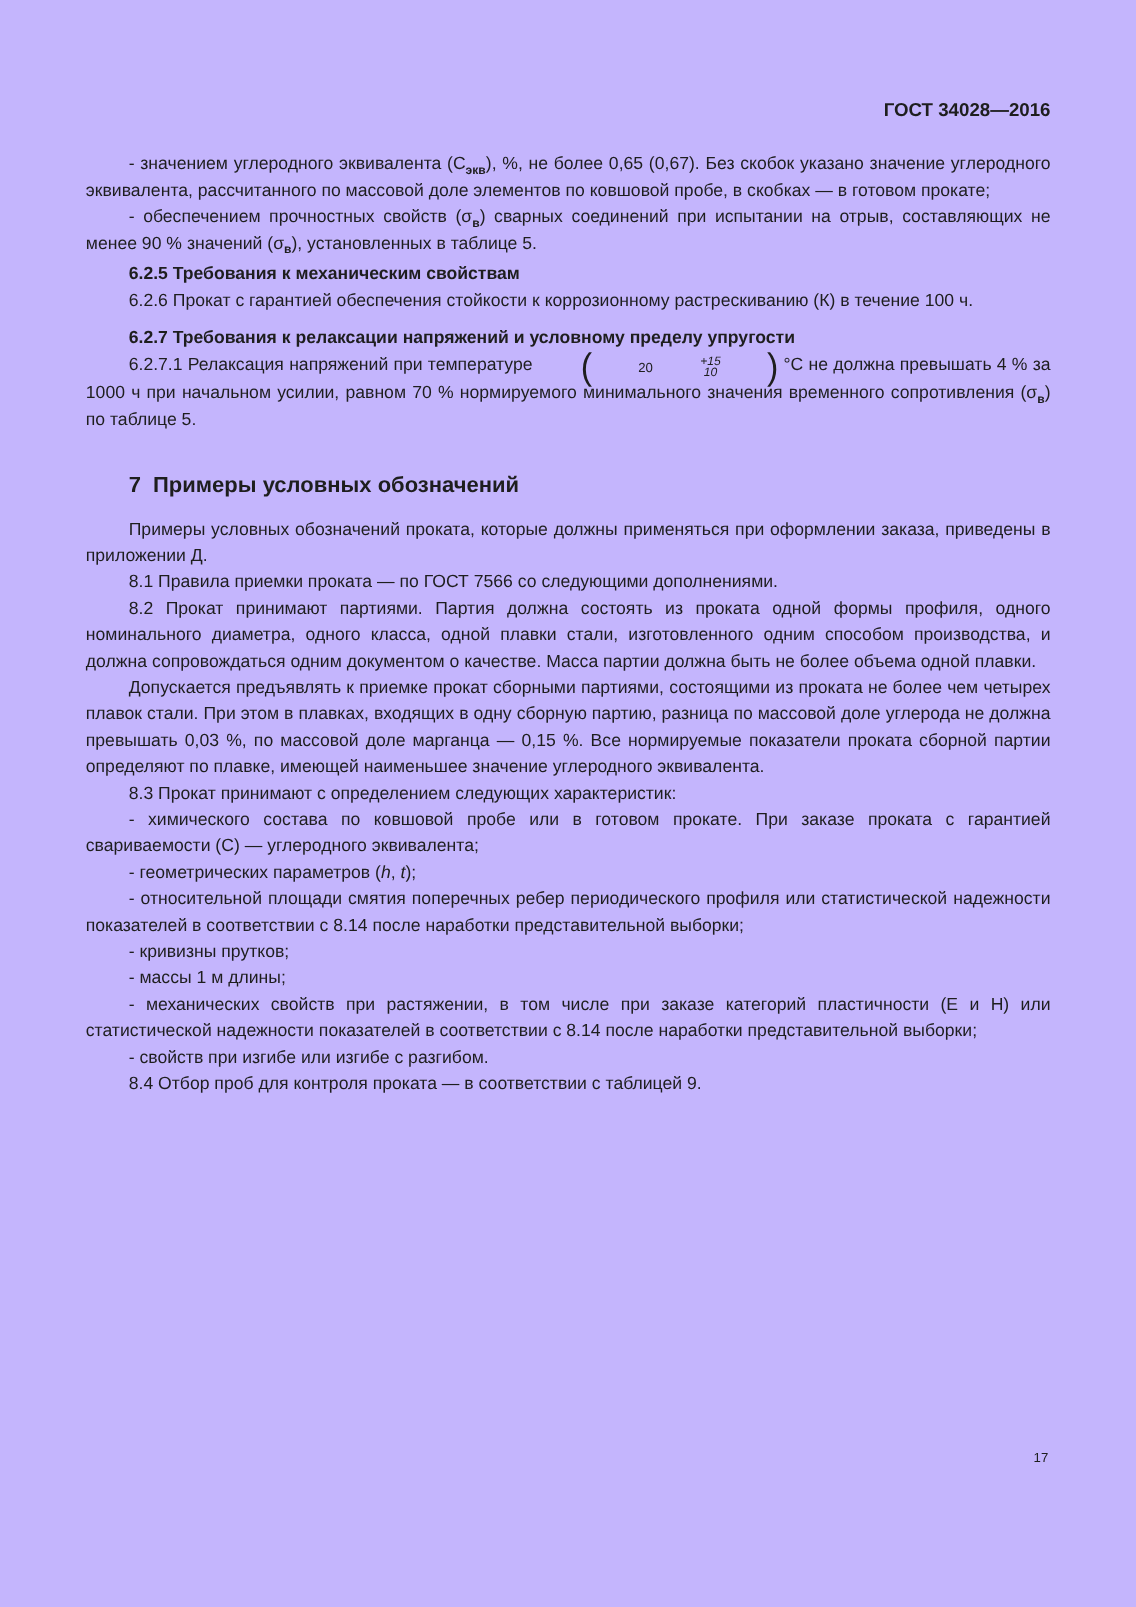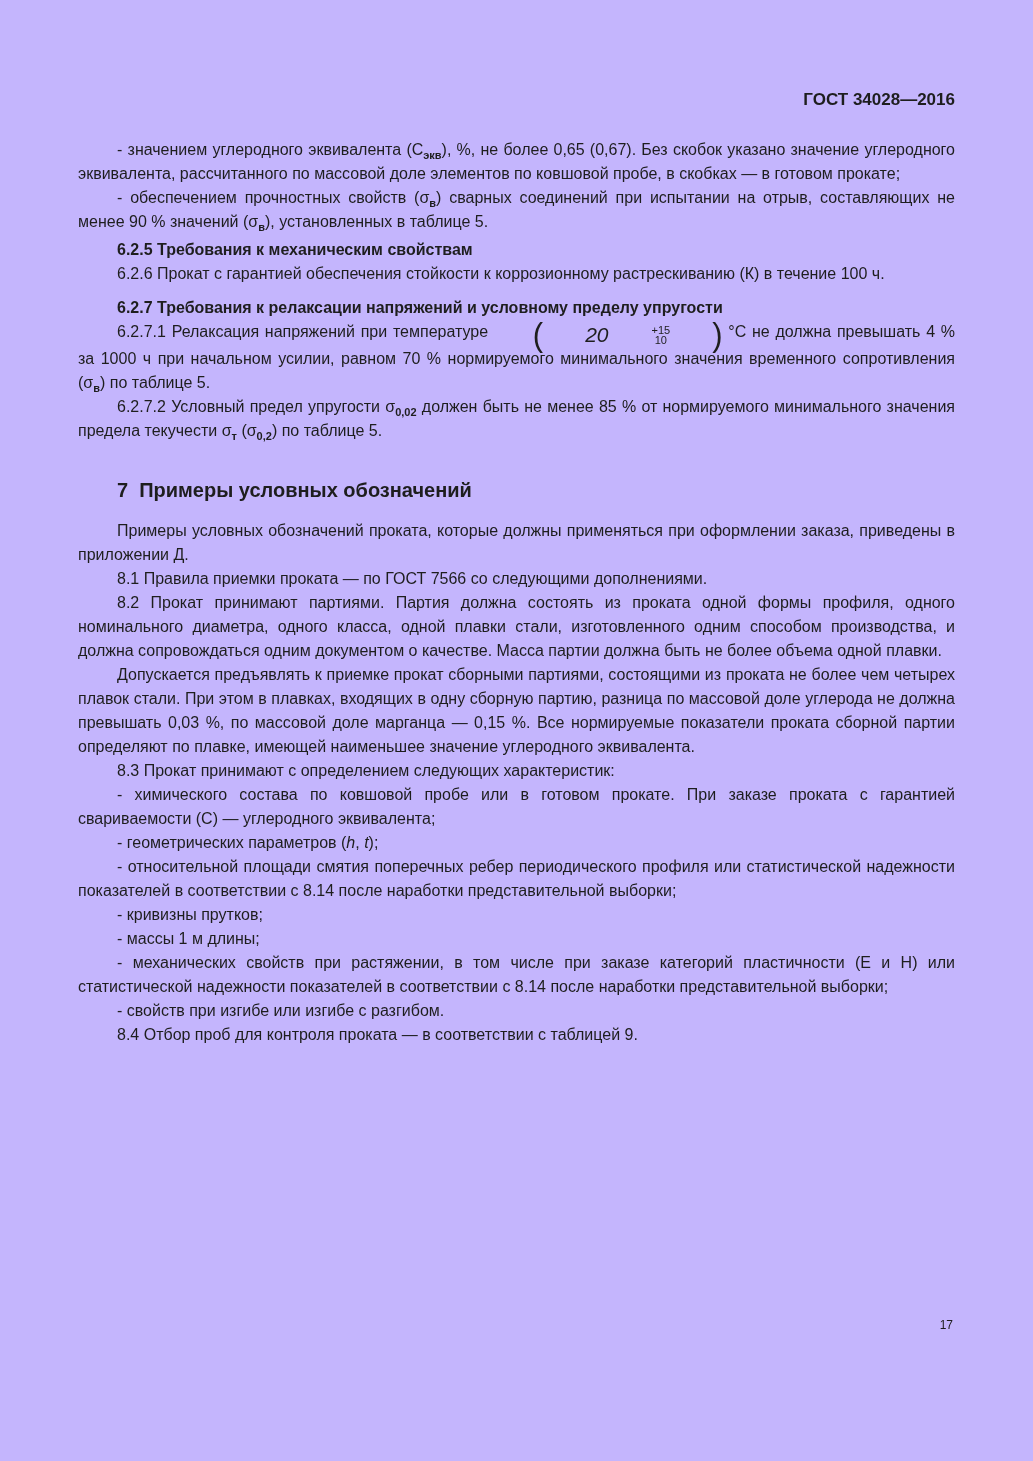--- a/index.html
+++ b/index.html
@@ -57,28 +57,29 @@
     height: 24px;
     vertical-align: -8px;
     white-space: nowrap;
   }
   .f-paren {
     font-size: 31px;
     line-height: 1;
     font-weight: 400;
     transform: scaleY(1.08);
   }
-  .f-base { font-size: 21px; margin: 0 3px 0 3px; font-style: italic; }
+  .f-base { font-size: 12px; margin: 0 3px 0 3px; }
   .f-stack {
     display: inline-flex;
     flex-direction: column;
     align-items: center;
     font-size: 11px;
     line-height: 10px;
     margin: 0 3px 0 1px;
+    font-style: italic;
   }
   .page-number {
     position: absolute;
     top: 1318px;
     right: 80px;
     font-size: 12px;
   }
 </style>
 </head>
 <body>
@@ -102,21 +103,20 @@
     <p class="p"><span>6.2.7.1  Релаксация напряжений при температуре </span><span class="formula">
           <span class="f-paren">(</span>
           <span class="f-base">20</span>
           <span class="f-stack">
             <span>+15</span>
             <span>10</span>
           </span>
           <span class="f-paren">)</span>
         </span><span> °С не должна превышать 4 % за 1000 ч при начальном усилии, равном 70 % нормируемого минимального значения временного сопротивления (σ</span><sub>в</sub><span>) по таблице 5.</span></p>
 
-    <p class="p"><span>6.2.7.2  Условный предел упругости σ</span><sub>0,02</sub><span> должен быть не менее 85 % от нормируемого минимального значения предела текучести σ</span><sub>т</sub><span> (σ</span><sub>0,2</sub><span>) по таблице 5.</span></p>
 
 
     <h2><span class="h-num">7</span><span>Примеры условных обозначений</span></h2>
 
     <p class="p">Примеры условных обозначений проката, которые должны применяться при оформлении заказа, приведены в приложении Д.</p>
 
 
     <p class="p">8.1  Правила приемки проката — по ГОСТ 7566 со следующими дополнениями.</p>
     <p class="p">8.2  Прокат принимают партиями. Партия должна состоять из проката одной формы профиля, одного номинального диаметра, одного класса, одной плавки стали, изготовленного одним способом производства, и должна сопровождаться одним документом о качестве. Масса партии должна быть не более объема одной плавки.</p>
     <p class="p">Допускается предъявлять к приемке прокат сборными партиями, состоящими из проката не более чем четырех плавок стали. При этом в плавках, входящих в одну сборную партию, разница по массовой доле углерода не должна превышать 0,03 %, по массовой доле марганца — 0,15 %. Все нормируемые показатели проката сборной партии определяют по плавке, имеющей наименьшее значение углеродного эквивалента.</p>

